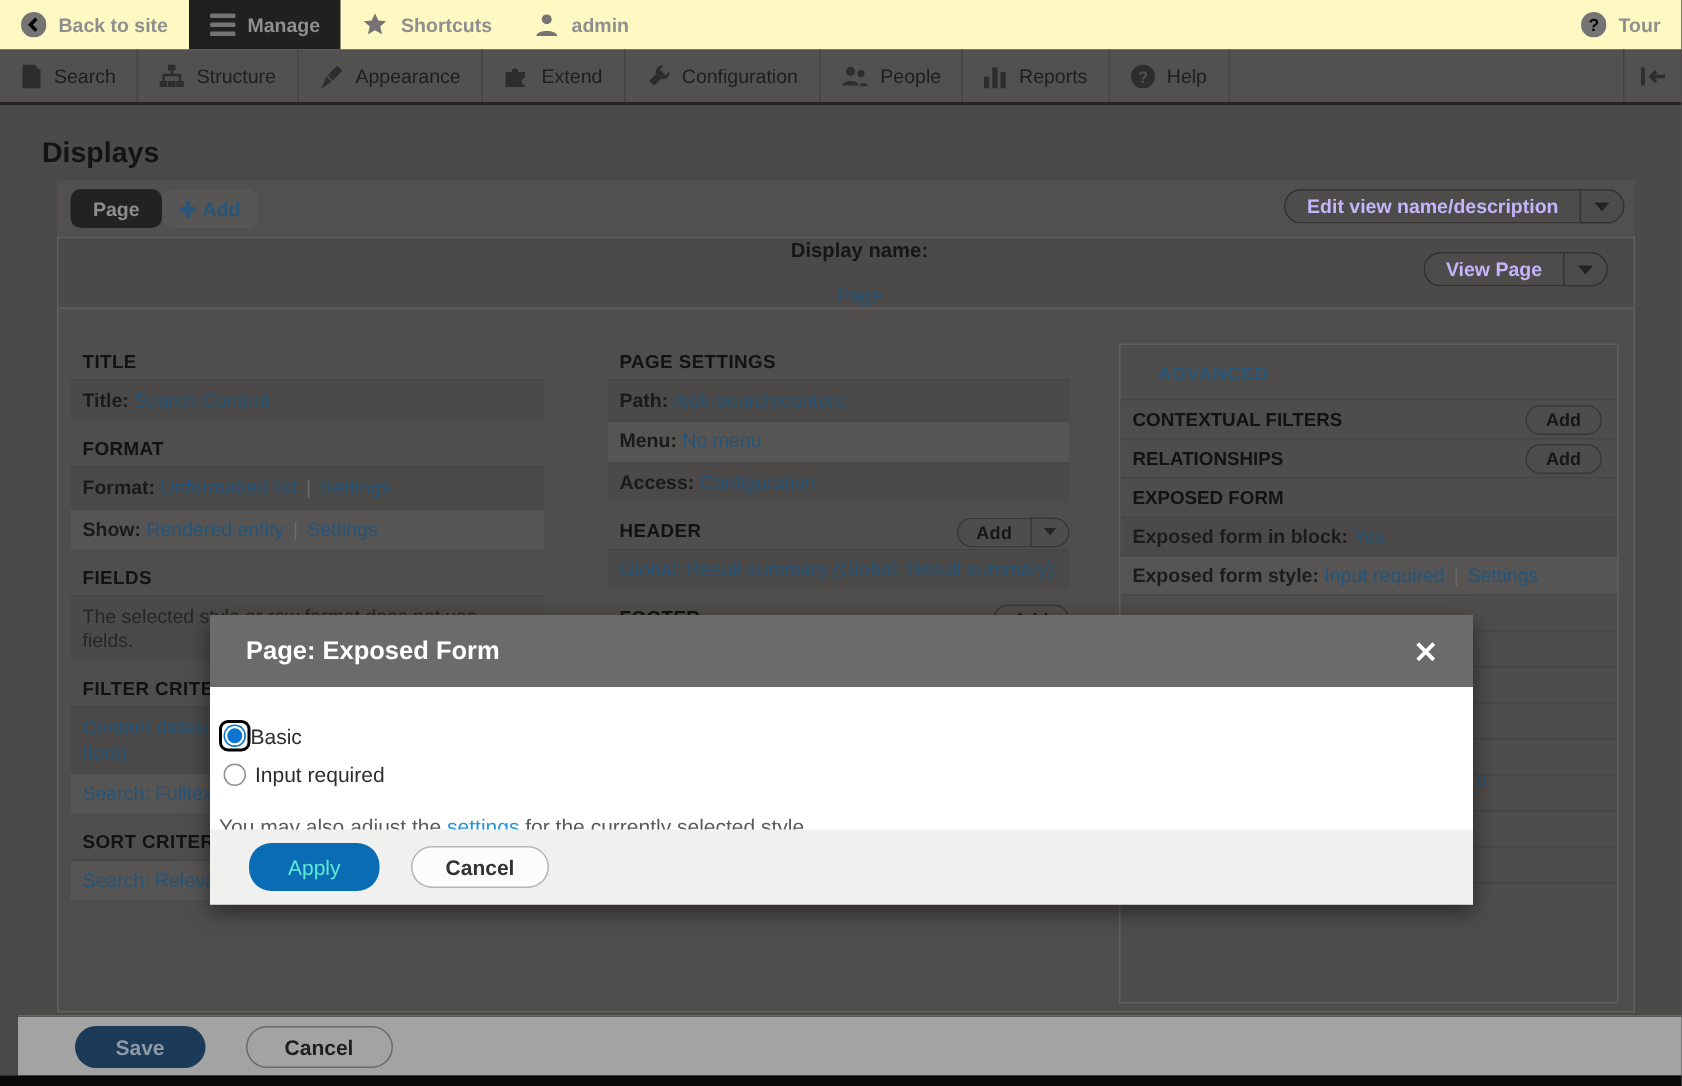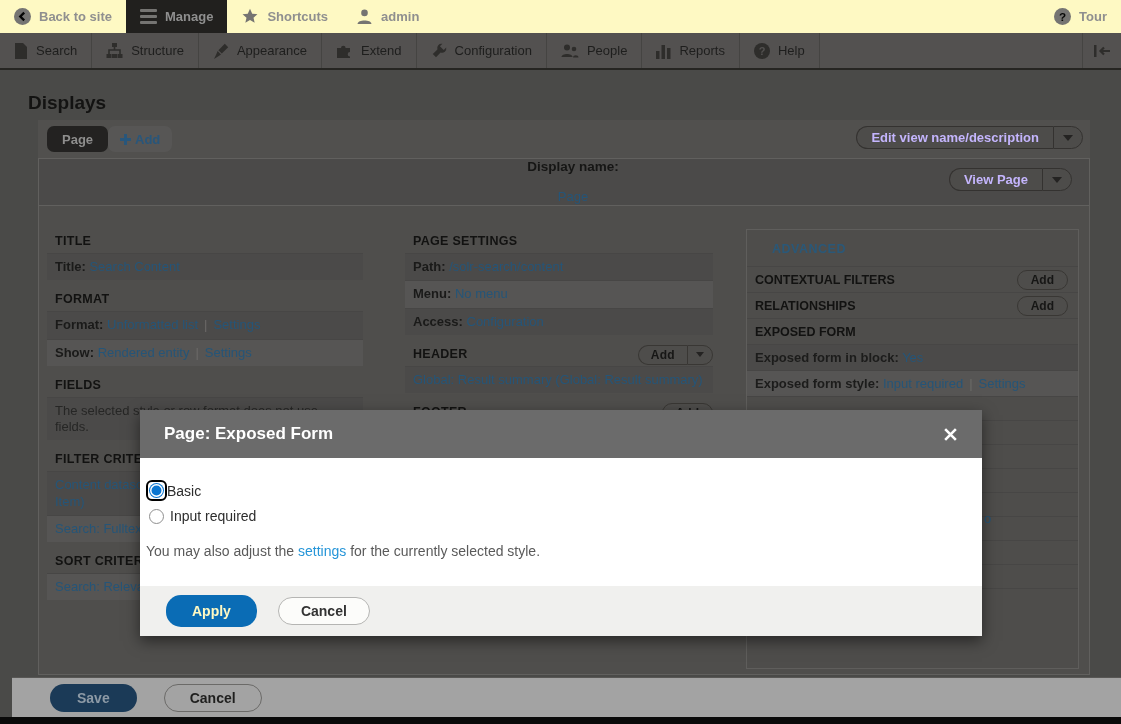--- a/index.html
+++ b/index.html
@@ -149,21 +149,21 @@
     border:none; border-radius:16px; padding:6px 27px; cursor:pointer;
   }
   .cancel-btn {
     background:transparent; color:#1f1f1e; font-weight:bold; font-size:14px;
     border:1px solid #6b6a68; border-radius:16px; padding:5px 25px; cursor:pointer;
   }
   .bottom-strip { position:absolute; left:0; top:647px; width:1121px; height:7px; background:#0a0a0a; }
 
   
   .modal {
-    position:absolute; left:140px; top:410px; width:842px; height:226px;
+    position:absolute; left:140px; top:410px; width:842px; height:193px;
     z-index:10; box-shadow:0 5px 14px rgba(0,0,0,.5); background:#fff;
   }
   .modal-header {
     height:48px; background:#6b6b6b; display:flex; align-items:center;
     padding:0 20px 0 24px;
   }
   .modal-title { color:#fff; font-weight:bold; font-size:17px; flex:1; }
   .modal-close { cursor:pointer; padding:4px; }
   .modal-body { padding:22px 24px 0 6px; background:#fff; }
   .radio-line { display:flex; align-items:center; margin-bottom:7px; }
@@ -177,21 +177,21 @@
     margin:0 6px 0 3px; cursor:pointer;
   }
   .radio-label { font-size:14px; color:#2d2d2d; cursor:pointer; }
   .modal-note { margin:19px 0 0 0; font-size:14px; color:#5a5a5a; }
   .modal-note a { color:#2595d8; text-decoration:none; cursor:pointer; }
   .modal-footer {
     position:absolute; left:0; right:0; bottom:0; height:50px; background:#f0f0ee;
     display:flex; align-items:center; padding-left:26px; gap:21px;
   }
   .apply-btn {
-    background:#0a6cb5; color:#fef9c3; font-weight:bold; font-size:14px;
+    background:#0a6cb5; color:#5eead4; font-weight:normal; font-size:14px;
     border:none; border-radius:15px; padding:8px 26px; cursor:pointer;
   }
   .modal-cancel-btn {
     background:#fcfcfa; color:#333; font-weight:bold; font-size:14px;
     border:1px solid #b5b5b3; border-radius:15px; padding:5px 22px; cursor:pointer;
   }
 </style>
 </head>
 <body>
 

